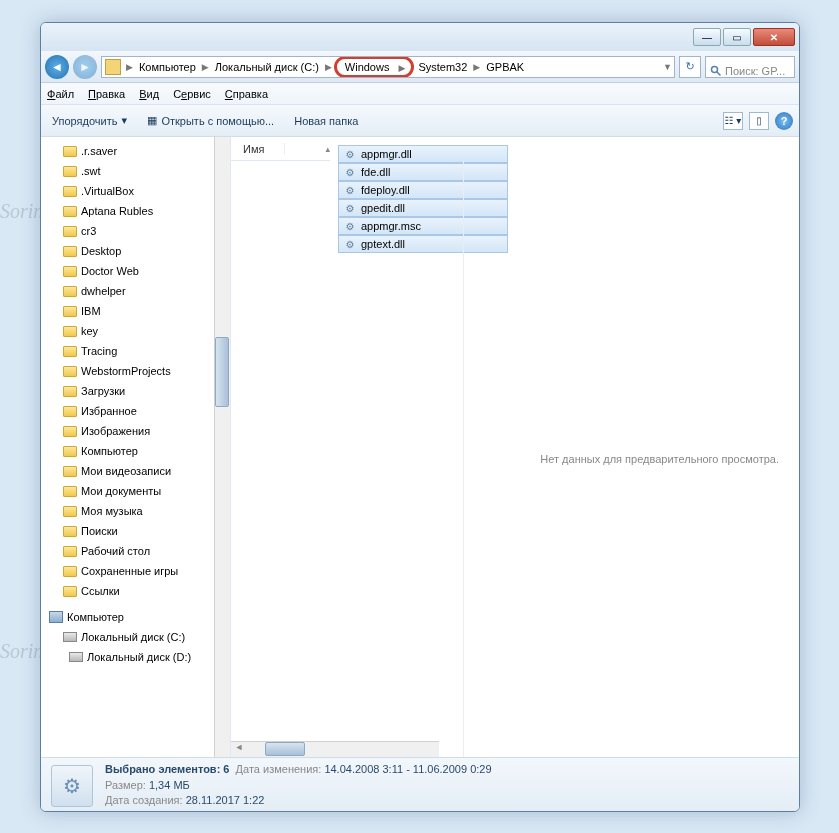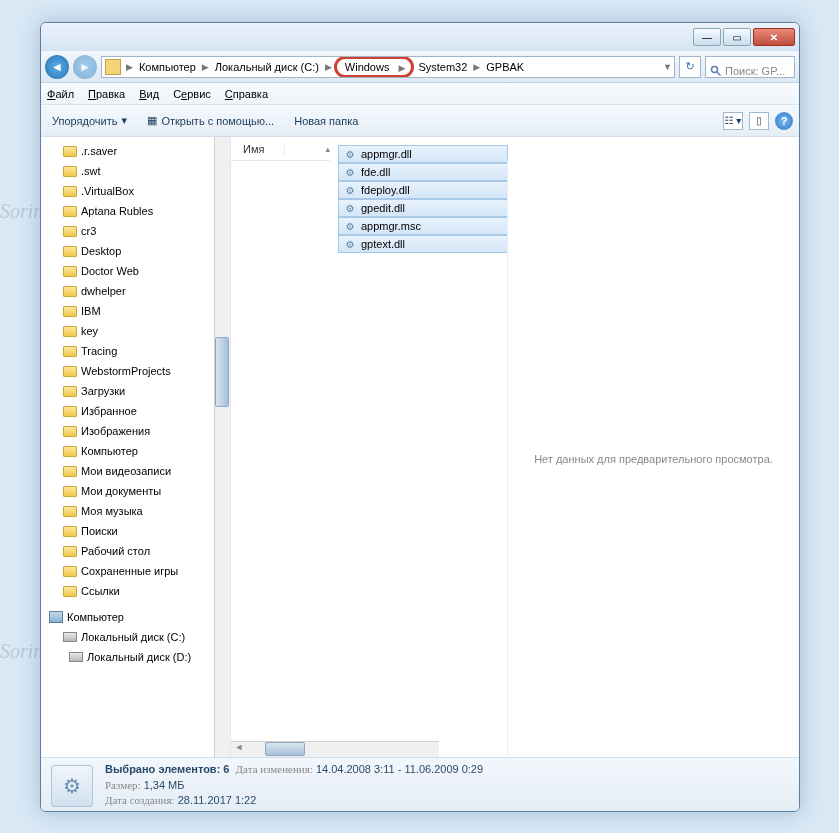--- a/index.html
+++ b/index.html
@@ -46,28 +46,28 @@
 .comp-icon { width: 14px; height: 12px; background: linear-gradient(#c8d8e8,#8ab0d0); border: 1px solid #5a80a0; flex-shrink: 0; }
 .scrollbar-v { position: absolute; right: 0; top: 0; bottom: 0; width: 16px; background: #f0f0f0; border-left: 1px solid #d0d0d0; }
 .scrollthumb { position: absolute; right: 1px; top: 200px; width: 14px; height: 70px; background: linear-gradient(90deg,#d8e4f0,#a8c0d8); border: 1px solid #90a8c0; border-radius: 2px; }
 
 .content { flex: 1; display: flex; flex-direction: row; position: relative; }
 .col-header { height: 24px; border-bottom: 1px solid #e0e8f0; display: flex; align-items: center; font-size: 11px; padding-left: 8px; color: #333; }
 .col-header .col { padding: 0 20px 0 4px; border-right: 1px solid #e8eef5; cursor: pointer; }
 .filelist { padding: 8px 8px; font-size: 11px; }
 .file-item { display: flex; align-items: center; height: 18px; gap: 4px; padding: 0 4px; background: linear-gradient(#e8f2fc,#d4e6f7); border: 1px solid #a8c8e8; margin-bottom: 0; cursor: pointer; width: 170px; }
 .file-icon { width: 14px; height: 14px; flex-shrink: 0; display: flex; align-items: center; justify-content: center; font-size: 10px; color: #5a80a0; }
-.preview { position: absolute; right: 0; top: 24px; bottom: 0; width: 292px; border-left: 1px solid #e8eef5; display: flex; align-items: center; justify-content: center; font-size: 11px; color: #888; padding: 20px; text-align: center; }
+.preview { position: absolute; right: 0; top: 24px; bottom: 0; width: 336px; border-left: 1px solid #e8eef5; display: flex; align-items: center; justify-content: flex-end; font-size: 11px; color: #888; padding: 20px; text-align: center; }
 .hscroll { position: absolute; bottom: 0; left: 0; right: 360px; height: 16px; background: #f0f0f0; border-top: 1px solid #d0d0d0; display: flex; }
 .hthumb { width: 40px; height: 14px; margin-left: 18px; background: linear-gradient(#d8e4f0,#a8c0d8); border: 1px solid #90a8c0; border-radius: 2px; }
 
 .statusbar { height: 56px; background: linear-gradient(#f2f7fc,#e4edf5); border-top: 1px solid #d0dce8; display: flex; align-items: center; padding: 4px 10px; gap: 12px; font-size: 11px; color: #2a4a6a; }
 .statusicon { width: 42px; height: 42px; background: linear-gradient(#f0f5fa,#d0e0ef); border: 1px solid #b0c5da; border-radius: 3px; display: flex; align-items: center; justify-content: center; font-size: 20px; color: #6a90b5; }
 .statustext { line-height: 1.45; }
-.statustext .dim { color: #888; font-family: Liberation Serif, serif; }
+.statustext .dim { color: #888; }
 </style>
 </head>
 <body>
 
 <div class="watermark wm1">Soringperepair.Com</div>
 <div class="watermark wm2">Soringperepair.Com</div>
 <div class="watermark wm3">Soringperepair.Com</div>
 <div class="watermark wm4">Soringperepair.Com</div>
 <div class="watermark wm5">Soringperepair.Com</div>
 

